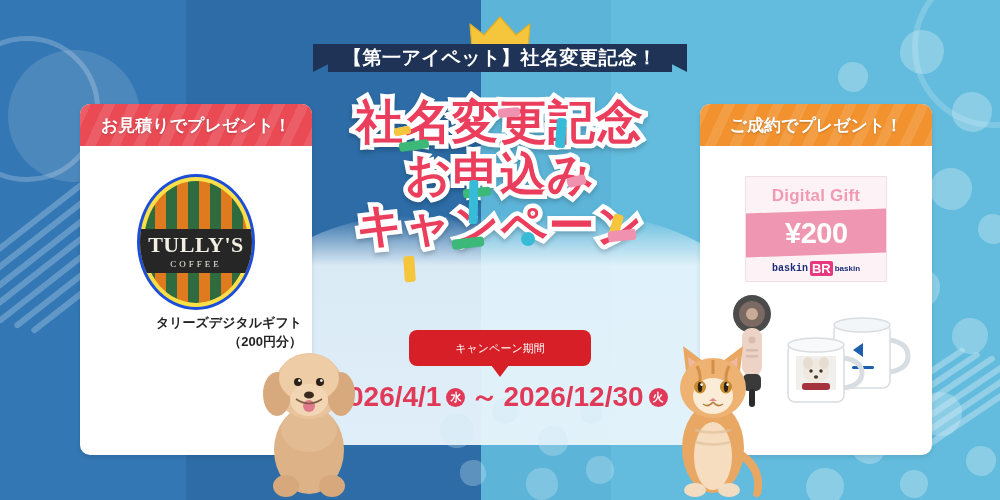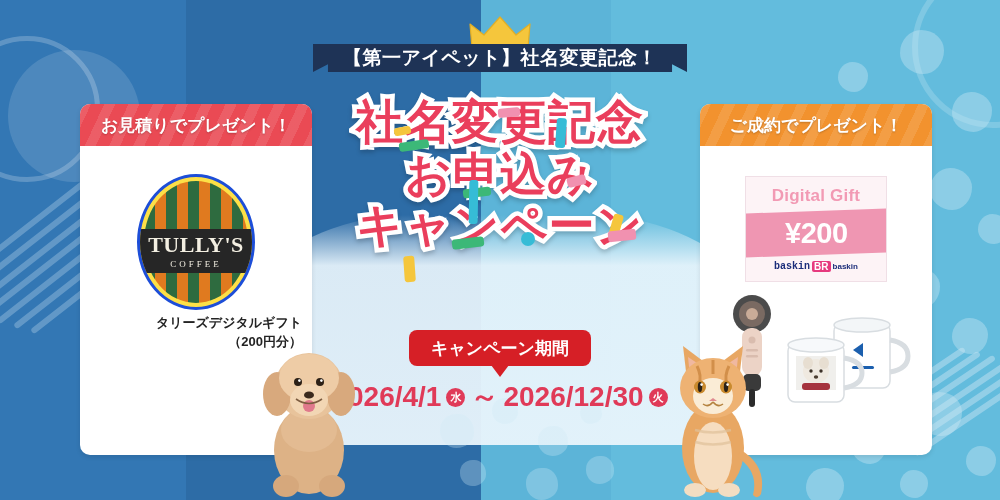--- a/index.html
+++ b/index.html
@@ -187,42 +187,42 @@
   }
   .gift-amount{
     color:#ffffff;font-size:29px;font-weight:bold;letter-spacing:-.5px;
     transform:skewY(2deg);line-height:1;
   }
   .gift-brand{
     margin-top:6px;display:flex;align-items:center;gap:2px;
   }
   .gift-brand .bk{color:#1b2d7a;font-size:10px;font-weight:bold;font-family:Liberation Mono, monospace;}
   .gift-brand .br{
-    color:#ffffff;background:#e6397e;font-size:10px;font-weight:bold;
+    color:#ffffff;background:#e6397e;font-size:13px;font-weight:bold;
     padding:0 2px;border-radius:2px;
   }
   .gift-brand .rb{color:#1b2d7a;font-size:8px;font-weight:bold;}
 
   
   .goods{position:relative;height:120px;margin-top:10px;}
 
   
   .period-badge{
     position:absolute;left:409px;top:330px;width:182px;height:36px;
     background:#d61f26;border-radius:8px;
     display:flex;align-items:center;justify-content:center;
     z-index:9;
   }
   .period-badge::after{
     content:"";position:absolute;left:50%;margin-left:-9px;bottom:-11px;
     width:0;height:0;border-left:9px solid transparent;border-right:9px solid transparent;
     border-top:12px solid #d61f26;
   }
   .period-badge-text{
-    color:#ffffff;font-size:17px;font-weight:bold;white-space:nowrap;
+    color:#ffffff;font-size:11px;font-weight:normal;white-space:nowrap;
   }
   .period-dates{
     position:absolute;left:250px;top:378px;width:500px;
     text-align:center;z-index:9;
     color:#e03a58;font-size:28px;font-weight:bold;
     white-space:nowrap;
     display:flex;align-items:center;justify-content:center;gap:5px;
   }
   .dow{
     display:inline-flex;align-items:center;justify-content:center;

